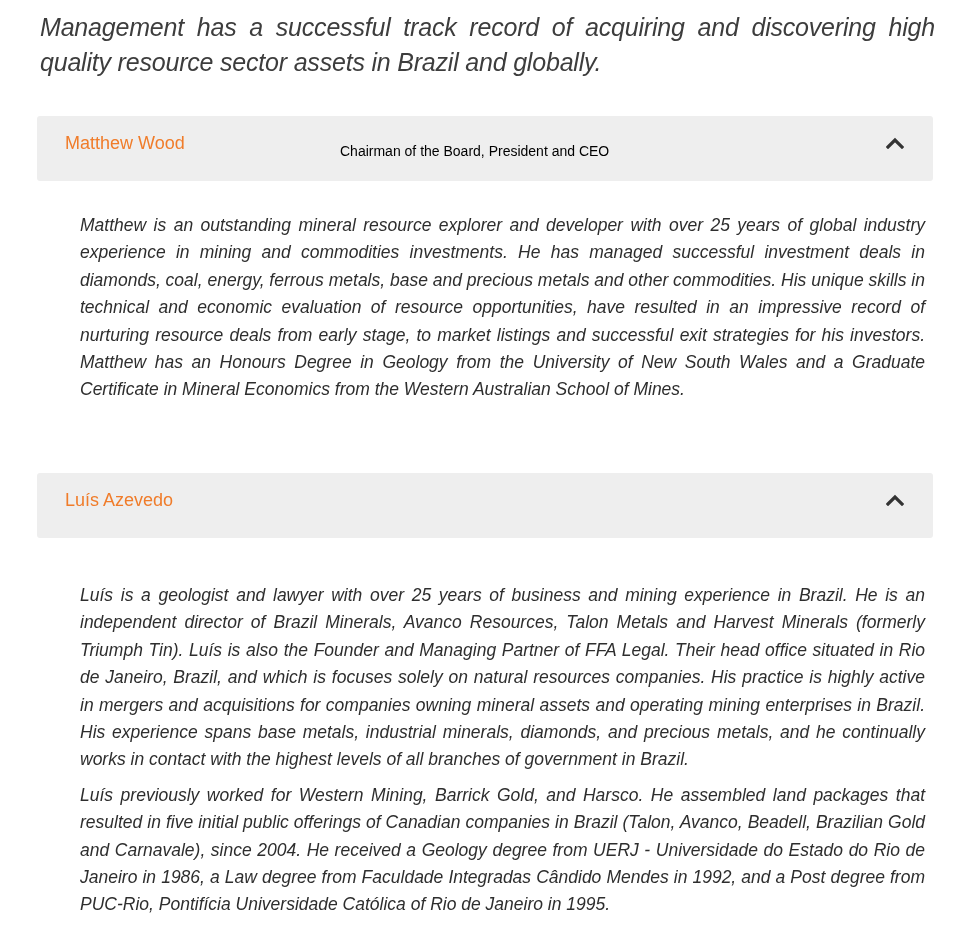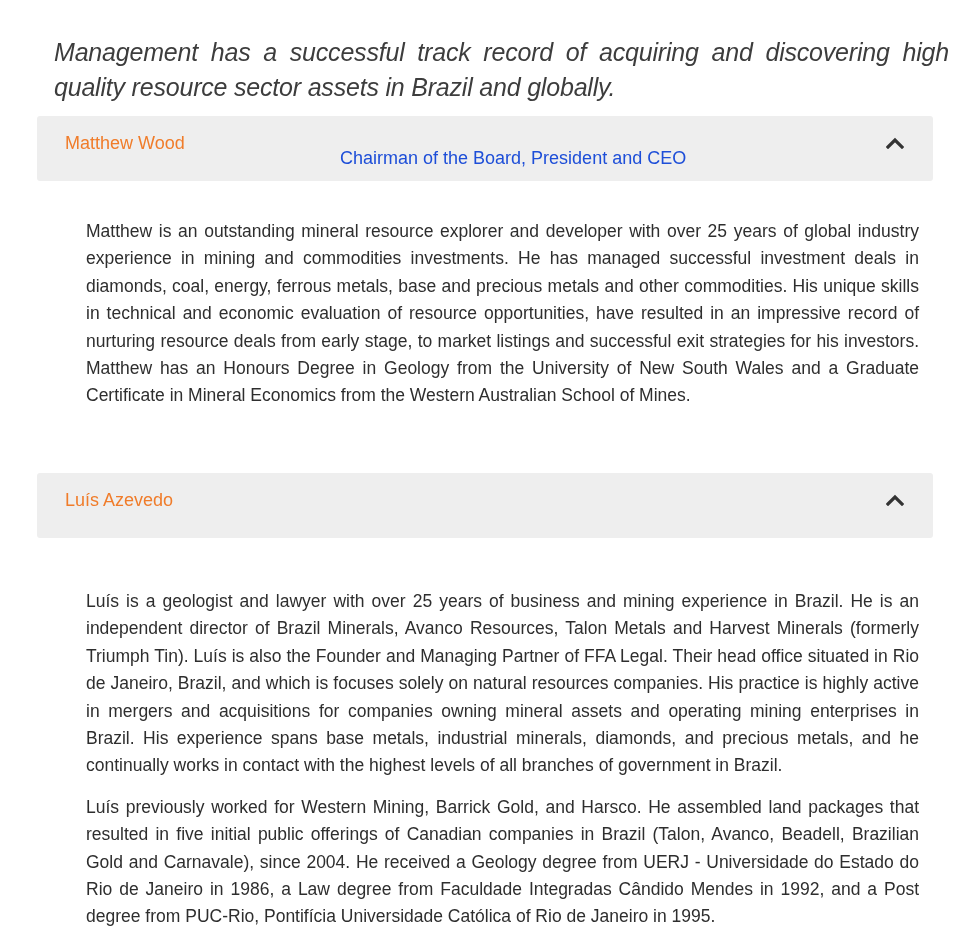--- a/index.html
+++ b/index.html
@@ -2,48 +2,47 @@
 <html><head>
   <meta charset="utf-8">
   <style>
     html, body { margin: 0; padding: 0; background: #ffffff; }
     body {
       width: 960px; height: 947px; overflow: hidden;
       font-family: "Liberation Sans", "DejaVu Sans", sans-serif;
       color: #333333;
     }
     .intro {
-      position: absolute; left: 54px; top: 10px; width: 895px;
+      position: absolute; left: 40px; top: 10px; width: 895px;
       font-style: italic; font-size: 25px; line-height: 35px;
       color: #3d3d3d; text-align: justify; text-align-last: left;
       letter-spacing: -0.2px;
-      margin-top: 25px;
     }
     .panel-header {
       position: absolute; left: 37px; width: 896px; height: 65px;
       background: #eeeeee; border-radius: 3px;
       box-sizing: border-box; cursor: pointer;
     }
     .panel-name {
       position: absolute; left: 28px; top: 0; line-height: 55px;
       font-size: 18px; color: #f07c2a;
     }
     .panel-title {
-      position: absolute; left: 303px; top: 15px; line-height: 55px;
-      font-size: 18px; color: #1d4ed8;
+      position: absolute; left: 303px; top: 8px; line-height: 55px;
+      font-size: 14px; color: #000000;
     }
     .chevron {
       position: absolute; right: 29px; top: 21px; width: 18px; height: 12px;
     }
     .panel-body {
       position: absolute; left: 72px; width: 861px;
       font-size: 17.5px; line-height: 27.4px; color: #2e2e2e;
       text-align: justify;
     }
-    .panel-body p { margin: 14px; }
+    .panel-body p { margin: 8px; font-style: italic; }
   </style>
 </head>
 <body>
 
 <div class="intro">Management has a successful track record of acquiring and discovering high quality resource sector assets in Brazil and globally.</div>
 
 <div class="panel-header" style="top:116px;">
   <span class="panel-name">Matthew Wood</span>
   <span class="panel-title">Chairman of the Board, President and CEO</span>
   <svg class="chevron" viewBox="0 0 18 12">

